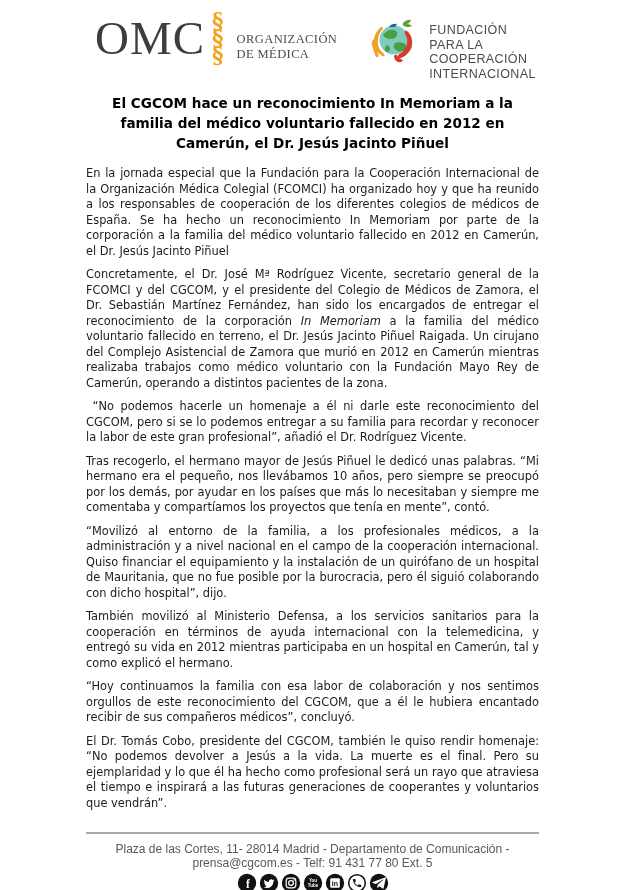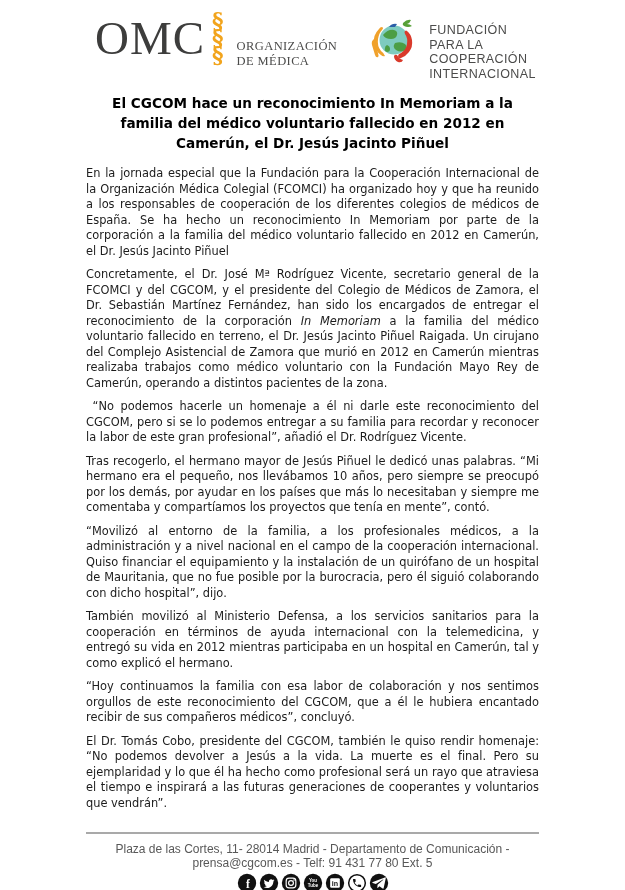--- a/index.html
+++ b/index.html
@@ -13,21 +13,21 @@
   *{margin:0;padding:0;box-sizing:border-box;}
   html,body{background:#ffffff;}
   body{width:625px;height:890px;font-family:"DejaVu Sans",sans-serif;color:var(--text);}
   .page{position:relative;width:573px;height:890px;background:#fff;overflow:hidden;}
 
   
   .header{position:absolute;top:10px;left:95px;right:60px;display:flex;align-items:flex-start;}
   .omc-wordmark{font-family:"Liberation Serif",serif;font-size:47px;line-height:56px;color:var(--logo_gray);letter-spacing:1px;}
   .serpent{display:flex;flex-direction:column;margin:2px 0 0 7px;color:var(--accent_orange);
            font-family:"DejaVu Serif",serif;font-weight:bold;font-size:22px;line-height:17px;text-align:center;}
-  .org-name{margin:29px 0 0 13px;font-family:"Liberation Serif",serif;font-size:12.5px;line-height:14.5px;
+  .org-name{margin:22px 0 0 13px;font-family:"Liberation Serif",serif;font-size:12.5px;line-height:14.5px;
             color:#4B4B4A;letter-spacing:.4px;}
   .header-divider{width:2px;height:36px;background:#8f8f8f;margin:17px 15px 0 15px;}
   .globe{margin-top:5px;flex:0 0 auto;}
   .foundation-name{margin:13px 0 0 10px;font-family:Liberation Sans, sans-serif;font-size:12.5px;line-height:14.5px;
                    color:#4B4B4A;letter-spacing:.4px;}
 
   
   .article{position:absolute;top:93px;left:86px;width:453px;}
   .article-title{font-size:13.6px;line-height:20px;font-weight:bold;text-align:center;color:#000;margin-bottom:13px;}
   .article-body p{font-size:11.4px;line-height:15.5px;text-align:justify;margin-bottom:8px;}

